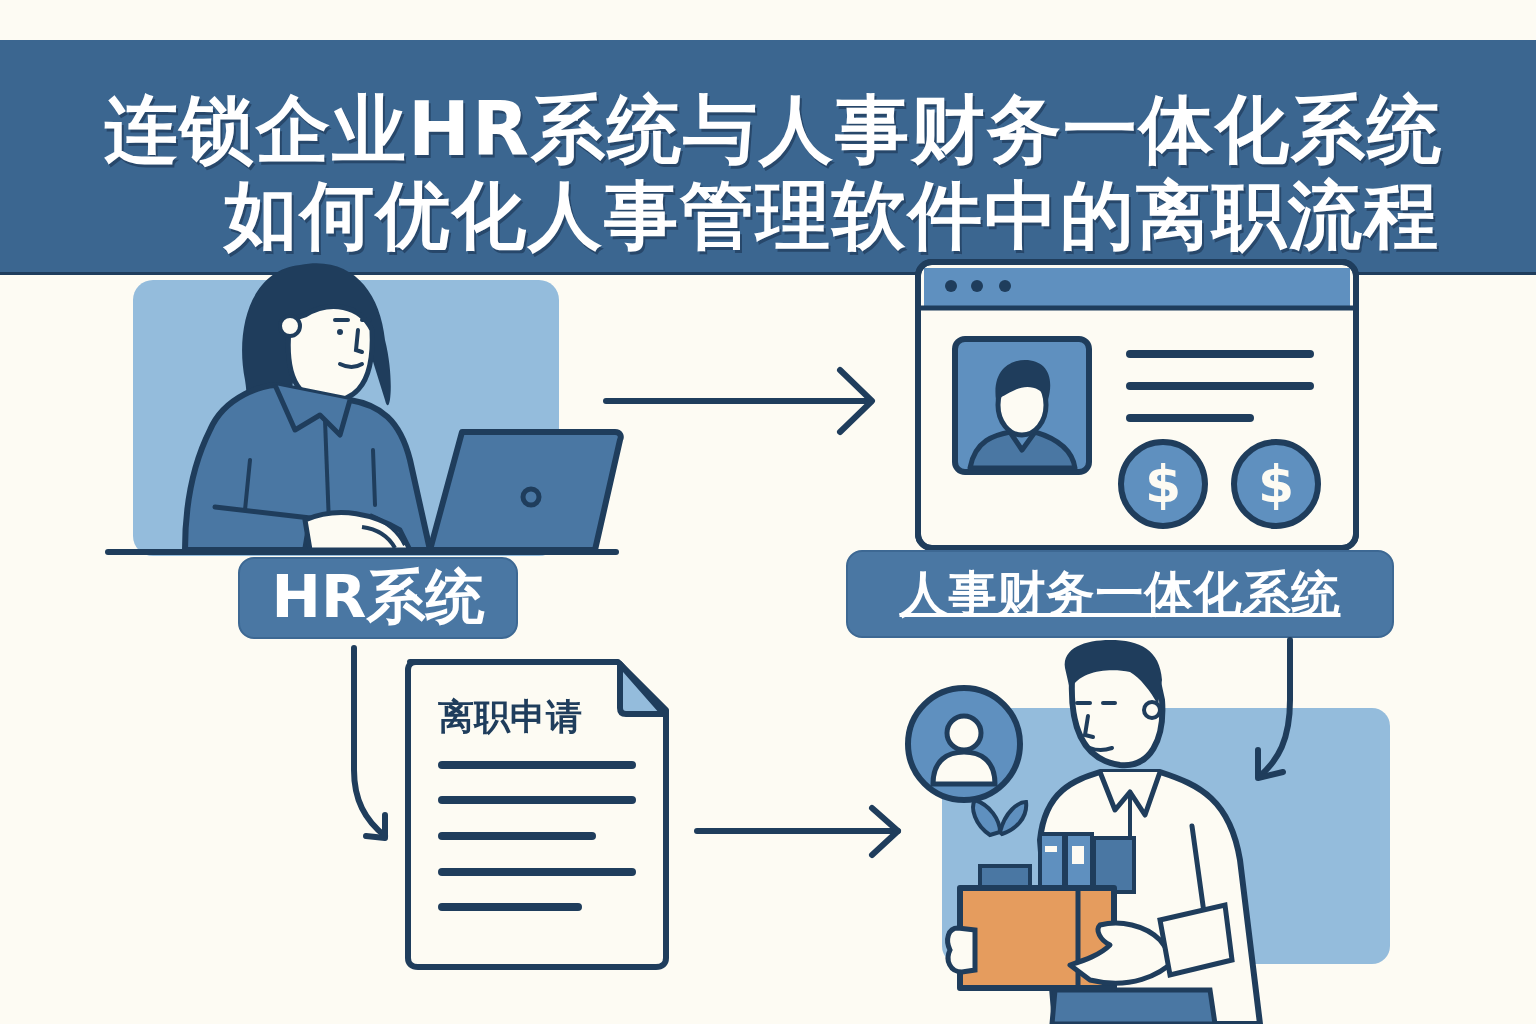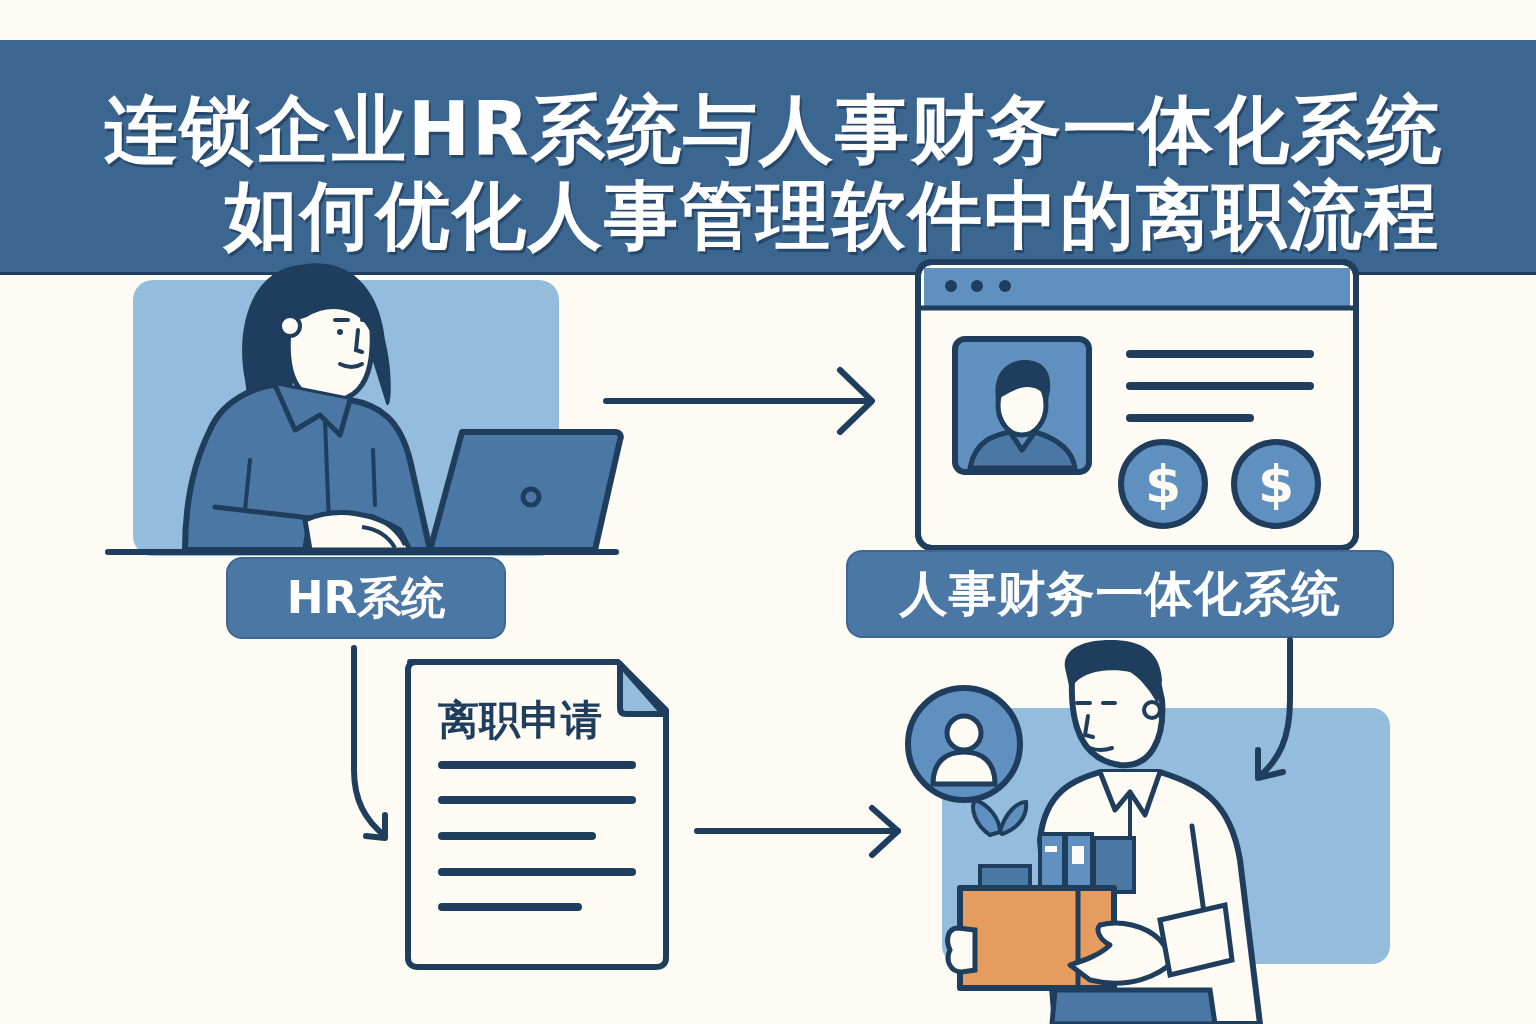--- a/index.html
+++ b/index.html
@@ -22,25 +22,25 @@
     line-height: 1;
   }
   .t1 { left: 104px; top: 52px; }
   .t2 { left: 224px; top: 138px; text-align: center; }
   .label {
     position: absolute; background: #4a77a3; color: #fff; font-weight: bold;
     border-radius: 16px; display: flex; align-items: center; justify-content: center;
     border: 2px solid #3d6893;
     white-space: nowrap;
   }
-  .label-hr { left: 226px; top: 557px; width: 276px; height: 78px; font-size: 44px; text-align: center; }
-  .label-fin { left: 846px; top: 550px; width: 544px; height: 84px; font-size: 48px; letter-spacing: 1px; }
+  .label-hr { left: 238px; top: 557px; width: 276px; height: 78px; font-size: 59px; text-align: center; }
+  .label-fin { left: 846px; top: 550px; width: 544px; height: 84px; font-size: 48px; letter-spacing: 1px; text-decoration: underline; }
   svg { position: absolute; overflow: visible; }
   .doc-title {
-    position: absolute; left: 438px; top: 693px; font-size: 41px; font-weight: bold;
+    position: absolute; left: 438px; top: 693px; font-size: 36px; font-weight: bold;
     color: #1f3d5c; white-space: nowrap;
   }
 </style>
 </head>
 <body>
 
 <div class="header">
   <div class="title-line t1">连锁企业HR系统与人事财务一体化系统</div>
   <div class="title-line t2">如何优化人事管理软件中的离职流程</div>
 </div>

